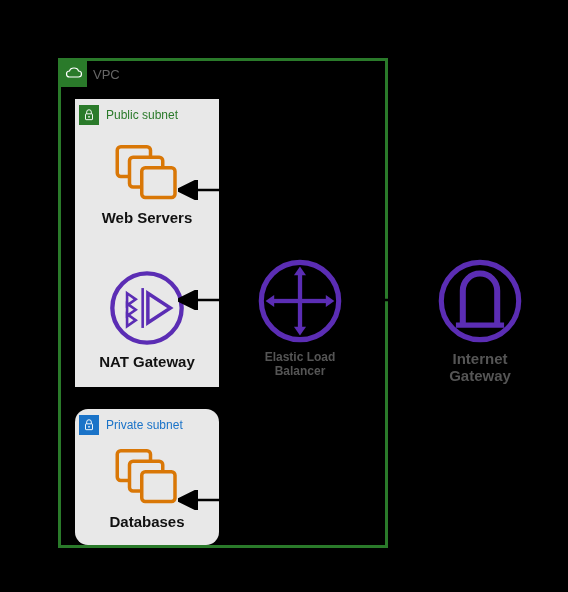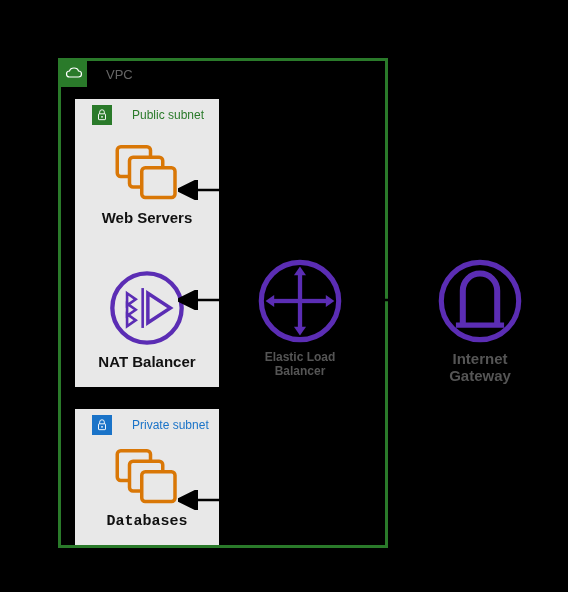--- a/index.html
+++ b/index.html
@@ -33,45 +33,46 @@
     background: #2a7a2a;
     display: flex;
     align-items: center;
     justify-content: center;
     color: #fff;
     font-size: 10px;
   }
   .vpc-label-text {
     color: #666;
     font-size: 13px;
-    padding-left: 19px;
+    padding-left: 6px;
   }
   .subnet {
     position: absolute;
     background: #e8e8e8;
     border-top: 2px solid transparent;
   }
   .public-subnet {
     left: 14px;
     top: 38px;
     width: 144px;
     height: 288px;
   }
   .private-subnet {
     left: 14px;
     top: 348px;
     width: 144px;
     height: 136px;
+    border-radius: 13px;
   }
   .subnet-header {
     height: 28px;
     display: flex;
     align-items: center;
-    padding-left: 17px;
-    gap: 20px;
+    padding-left: 4px;
+    gap: 7px;
   }
   .lock-badge {
     width: 20px;
     height: 20px;
     display: flex;
     align-items: center;
     justify-content: center;
     color: #fff;
   }
   .lock-badge.green { background: #2a7a2a; }
@@ -87,21 +88,21 @@
     width: 120px;
   }
   .resource-label {
     font-size: 15px;
     font-weight: bold;
     color: #111;
     margin-top: 6px;
   }
   .web-servers { left: 12px; top: 42px; }
   .nat-gateway { left: 12px; top: 168px; }
-  .databases { left: 12px; top: 36px; font-family: Liberation Mono, monospace; }
+  .databases { left: 12px; top: 36px; }
   .svg-icon { display: block; margin: 0 auto; }
   .elb {
     position: absolute;
     left: 255px;
     top: 258px;
     width: 90px;
     text-align: center;
   }
   .elb .node-label {
     font-size: 12px;
@@ -168,21 +169,21 @@
         <circle cx="45" cy="45" r="40" fill="none" stroke="#5b2db4" stroke-width="5"></circle>
 
         <path d="M22 28 l10 7 l-10 7 Z" fill="none" stroke="#5b2db4" stroke-width="3"></path>
         <path d="M22 40 l10 7 l-10 7 Z" fill="none" stroke="#5b2db4" stroke-width="3"></path>
         <path d="M22 52 l10 7 l-10 7 Z" fill="none" stroke="#5b2db4" stroke-width="3"></path>
 
         <line x1="40" y1="22" x2="40" y2="68" stroke="#5b2db4" stroke-width="3"></line>
 
         <path d="M46 28 L72 45 L46 62 Z" fill="none" stroke="#5b2db4" stroke-width="4"></path>
       </svg>
-      <div class="resource-label">NAT Balancer</div>
+      <div class="resource-label">NAT Gateway</div>
     </div>
   </div>
 
   <div class="subnet private-subnet">
     <div class="subnet-header">
       <div class="lock-badge blue">
         <svg width="14" height="14" viewBox="0 0 24 24">
           <rect x="6" y="10" width="12" height="10" rx="1" fill="none" stroke="#fff" stroke-width="1.6"></rect>
           <path d="M8 10 V7 a4 4 0 0 1 8 0 V10" fill="none" stroke="#fff" stroke-width="1.6"></path>
           <circle cx="12" cy="15" r="1.5" fill="#fff"></circle>

